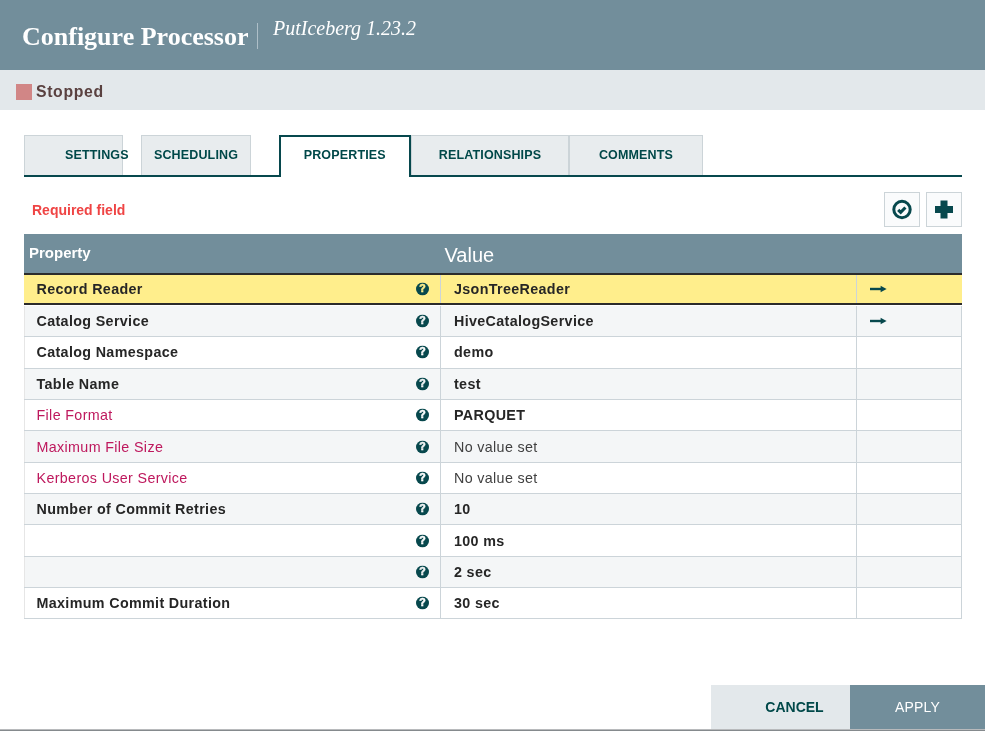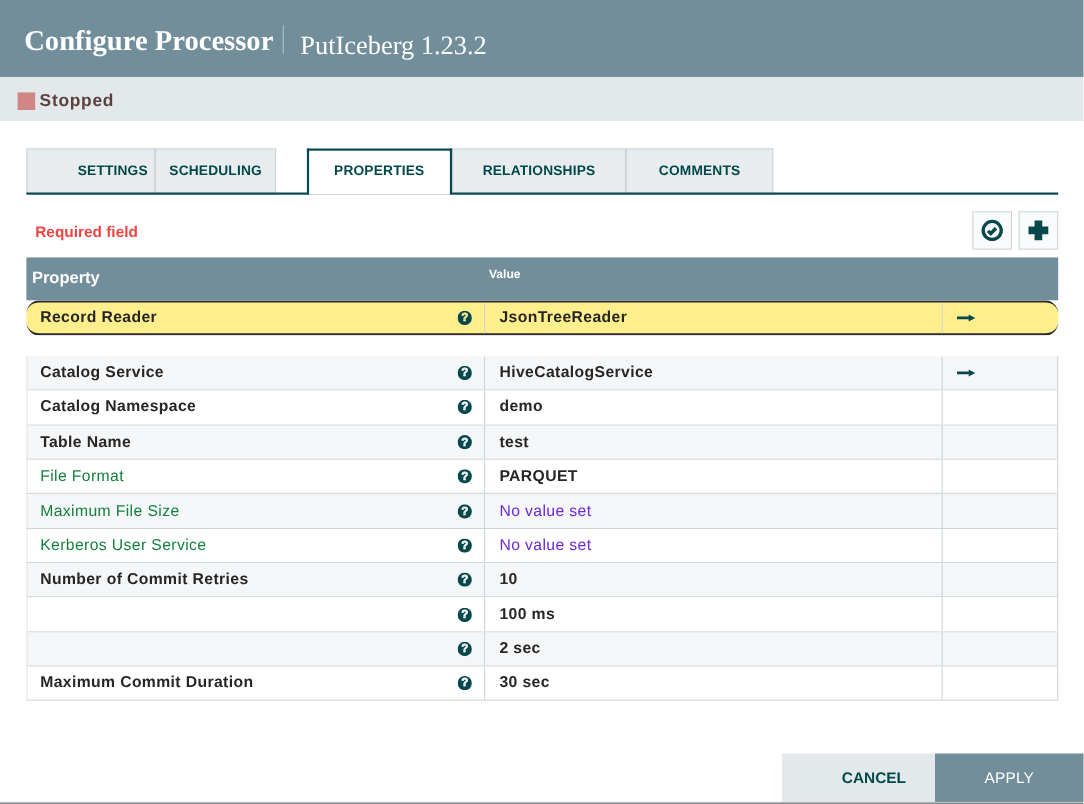--- a/index.html
+++ b/index.html
@@ -4,22 +4,22 @@
 <style>
   * { margin:0; padding:0; box-sizing:border-box; }
   html,body { width:985px; height:731px; overflow:hidden; background:#fff;
     font-family:"Liberation Sans", sans-serif; }
 
   
   #hdr { position:absolute; left:0; top:0; width:985px; height:70px; background:#728e9b; }
   #hdr .title { position:absolute; left:22px; top:22px; font-family:"Liberation Serif",serif;
     font-weight:bold; font-size:26px; color:#fff; }
   #hdr .pipe { position:absolute; left:257px; top:23px; width:1px; height:26px; background:#aebfc8; }
-  #hdr .sub { position:absolute; left:273px; top:29px; font-family:"Liberation Serif",serif;
-    font-size:24px; color:#fff; }
+  #hdr .sub { position:absolute; left:273px; top:17px; font-family:"Liberation Serif",serif;
+    font-size:20px; color:#fff;font-style:italic; }
 
   
   #status { position:absolute; left:0; top:70px; width:985px; height:40px; background:#e3e8eb; }
   #status .sq { position:absolute; left:16px; top:14px; width:16px; height:16px; background:#d18686; }
   #status .txt { position:absolute; left:36px; top:13px; font-size:15.8px; font-weight:bold; letter-spacing:0.65px; color:#5a4140; }
 
   
   .tab { position:absolute; top:135px; height:41px; background:#e8ecee; border:1px solid #ccd4d8;
     border-bottom:none; color:#004849; font-size:12.5px; font-weight:bold; letter-spacing:0.15px;
     text-align:center; line-height:38px; }
@@ -29,35 +29,35 @@
     font-size:12.5px; font-weight:bold; letter-spacing:0.15px; text-align:center; line-height:37px; z-index:3; }
 
   
   #reqfield { position:absolute; left:32px; top:202px; font-size:14px; font-weight:bold; color:#ef4444; }
   .topbtn { position:absolute; top:191.5px; width:36px; height:35px; background:#fafbfc;
     border:1px solid #ccd4d8; }
 
   
   #thead { position:absolute; left:24px; top:233.5px; width:938px; height:39.5px; background:#728e9b; }
   #thead .h1 { position:absolute; left:5px; top:10px; color:#fff; font-weight:bold; font-size:15px; }
-  #thead .h2 { position:absolute; left:420.5px; top:10px; color:#fff; font-weight:bold; font-size:11px; }
+  #thead .h2 { position:absolute; left:420.5px; top:10px; color:#fff; font-weight:normal; font-size:20px; }
 
   #tbody { position:absolute; left:24px; top:273px; width:938px; }
   .row { position:relative; width:938px; height:31.36px; border-bottom:1px solid #ccd4d9; background:#fff; }
   .row.even { background:#f4f6f7; }
   .row.sel { background:#ffee8c; border-top:2px solid #2b2b2b; border-bottom:2px solid #2b2b2b;
-    height:31.9px; margin-bottom:19px;border-radius:12px; }
+    height:31.9px; margin-bottom:1px; }
   .row .prop { position:absolute; left:12.5px; top:50%; transform:translateY(-50%);
     font-size:14.3px; letter-spacing:0.35px; font-weight:bold; color:#262626; }
-  .row .prop.opt { font-weight:normal; color:#15803d; }
+  .row .prop.opt { font-weight:normal; color:#be185d; }
   .row .qi { position:absolute; left:391.5px; top:50%; transform:translateY(-50%); width:13px; height:13px; }
   .row .val { position:absolute; left:430px; top:50%; transform:translateY(-50%);
     font-size:14.3px; letter-spacing:0.35px; font-weight:bold; color:#262626; }
   .row .val.reg { font-weight:bold; }
-  .row .val.unset { font-weight:normal; color:#6d28d9; }
+  .row .val.unset { font-weight:normal; color:#404040; }
   .row .sep1 { position:absolute; left:415.5px; top:0; bottom:0; width:1px; background:#ccd4d9; }
   .row .sep2 { position:absolute; left:832px; top:0; bottom:0; width:1px; background:#ccd4d9; }
   .row .sepR { position:absolute; left:937px; top:0; bottom:0; width:1px; background:#ccd4d9; }
   .row .sepL { position:absolute; left:0; top:0; bottom:0; width:1px; background:#e6e6e6; }
   .row .goto { position:absolute; left:845.5px; top:50%; transform:translateY(-50%); width:17px; height:8px; }
 
   
   #btn-cancel { position:absolute; left:711px; top:685px; width:139px; height:43.8px; background:#e3e8eb;
     color:#004849; font-size:14px; font-weight:bold; text-align:center; line-height:45px;padding-left:28px; }
   #btn-apply { position:absolute; left:850px; top:685px; width:135px; height:43.8px; background:#728e9b;
@@ -71,21 +71,21 @@
     <div class="title">Configure Processor</div>
     <div class="pipe"></div>
     <div class="sub">PutIceberg 1.23.2</div>
   </div>
 
   <div id="status">
     <div class="sq"></div>
     <div class="txt">Stopped</div>
   </div>
 
-  <div class="tab" style="left:24px; width:117px;padding-left:40px;">SETTINGS</div>
+  <div class="tab" style="left:24px; width:99px;padding-left:40px;">SETTINGS</div>
   <div class="tab" style="left:141px; width:110px;">SCHEDULING</div>
   <div class="tab" style="left:411px; width:158px;">RELATIONSHIPS</div>
   <div class="tab" style="left:569px; width:134px;">COMMENTS</div>
   <div id="tabline"></div>
   <div id="tab-active">PROPERTIES</div>
 
   <div id="reqfield">Required field</div>
   <div class="topbtn" style="left:884px;">
     <svg width="34" height="33" viewBox="0 0 34 33">
       <circle cx="17" cy="16.5" r="8.2" fill="none" stroke="#07484d" stroke-width="3"></circle>

